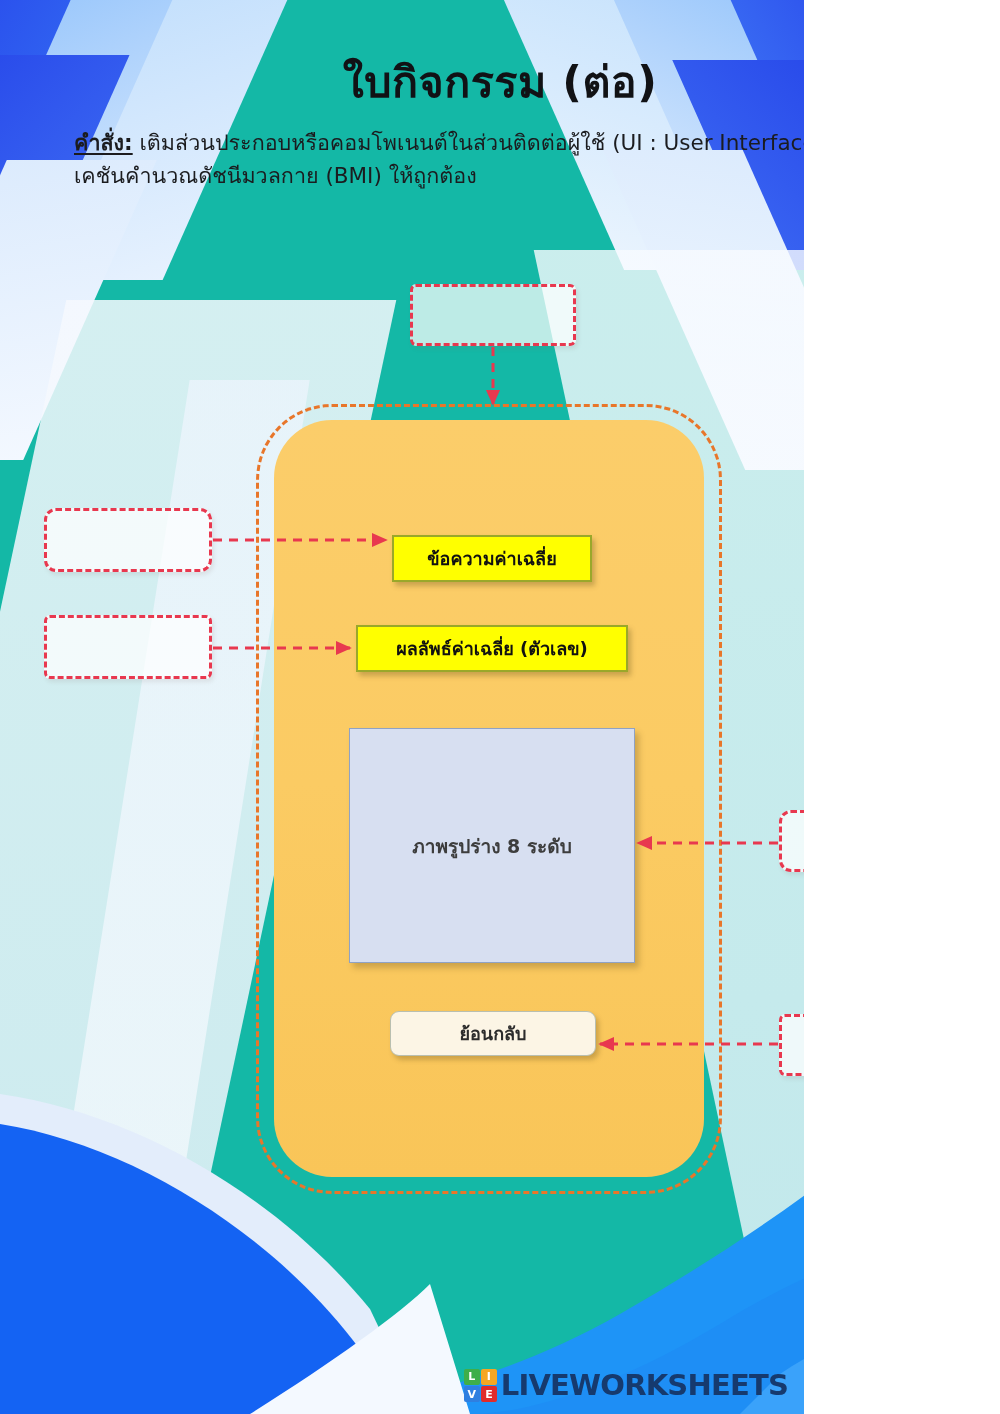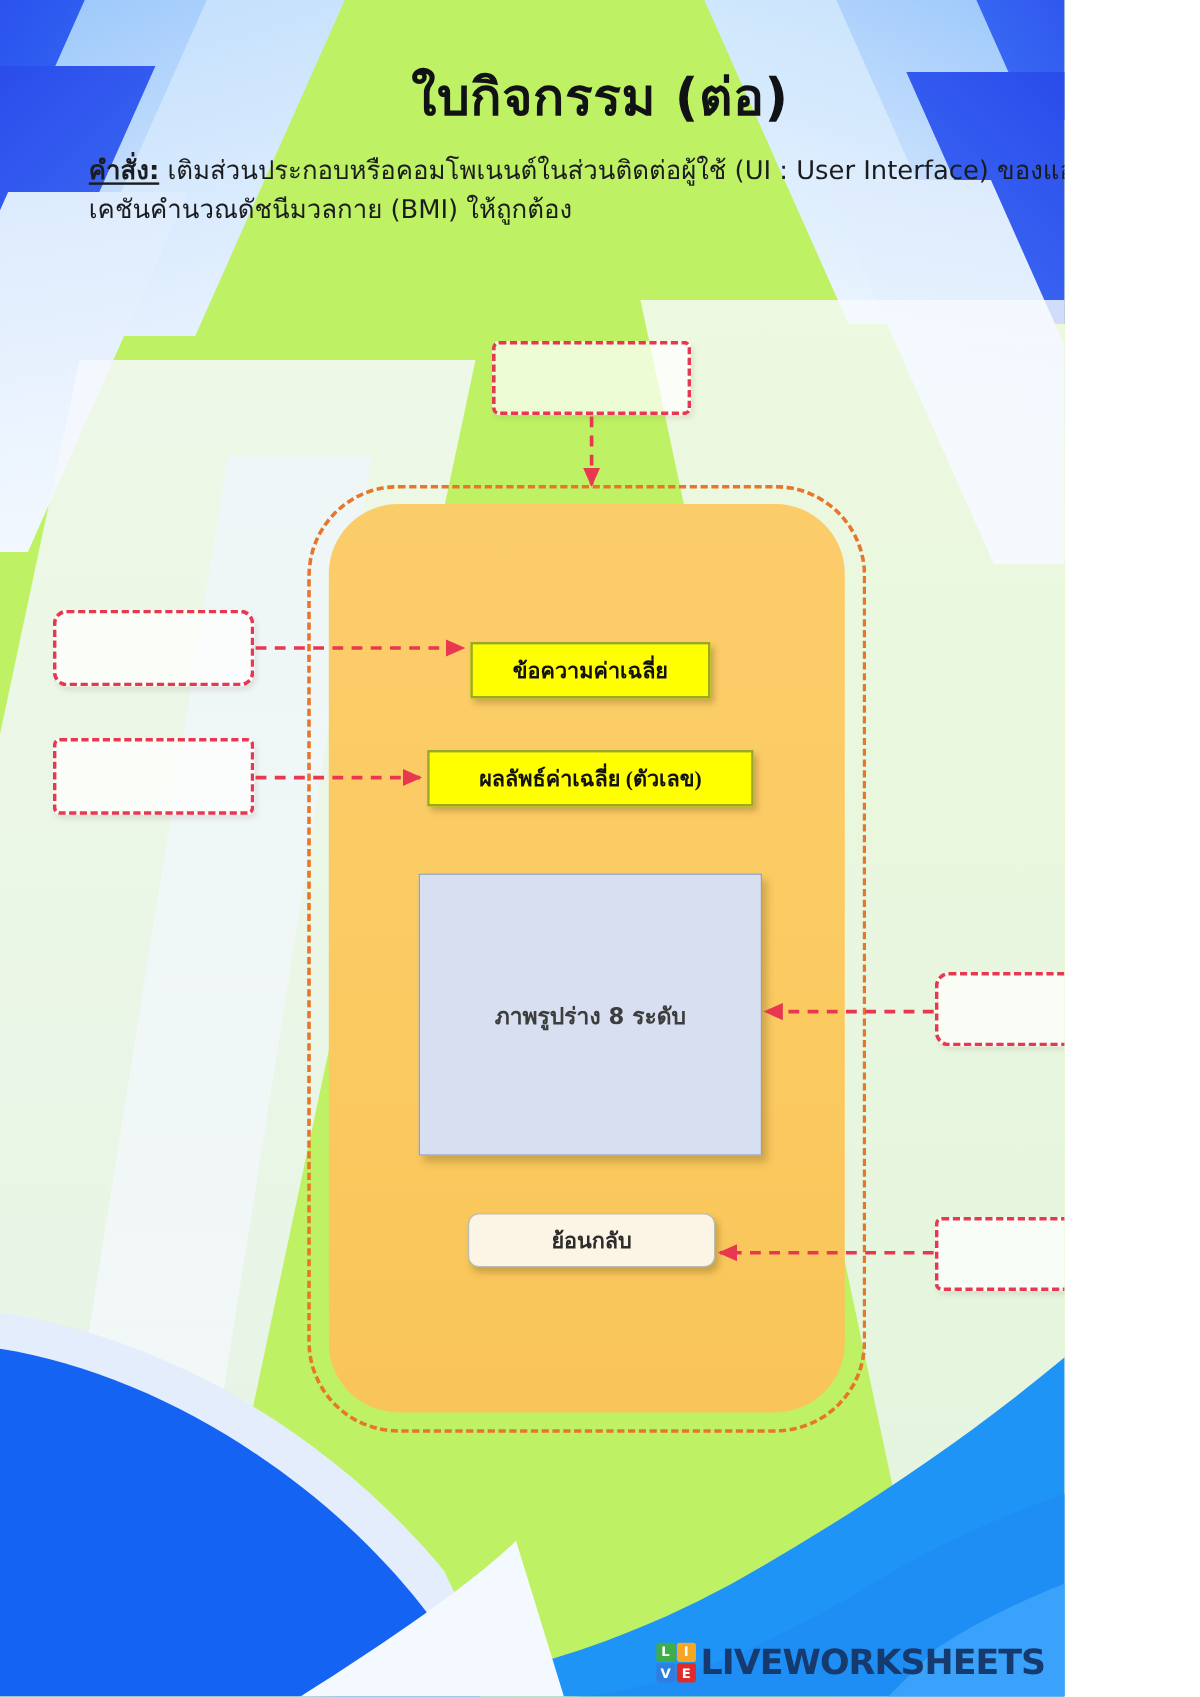--- a/index.html
+++ b/index.html
@@ -7,23 +7,23 @@
   html, body {
     width: 1000px;
     height: 1414px;
     overflow: hidden;
     background: #ffffff;
     font-family: "DejaVu Sans", "Liberation Sans", sans-serif;
   }
 
   #page {
     position: relative;
-    width: 887px;
+    width: 804px;
     height: 1414px;
-    background: #bef264;
+    background: #14b8a6;
     overflow: hidden;
   }
 
   
   .bg-layer {
     position: absolute;
     inset: 0;
     pointer-events: none;
   }
 
@@ -201,21 +201,20 @@
 
   .ui-msg {
     left: 118px; top: 115px;
     width: 200px; height: 47px;
     font-size: 18px;
   }
   .ui-result {
     left: 82px; top: 205px;
     width: 272px; height: 47px;
     font-size: 18px;
-    font-family: Liberation Serif, serif;
   }
 
   .ui-image {
     position: absolute;
     left: 75px; top: 308px;
     width: 286px; height: 235px;
     background: #d7dff1;
     border: 1.5px solid #8fa2c4;
     box-shadow: 4px 5px 6px rgba(90,70,20,.28);
     display: flex;

